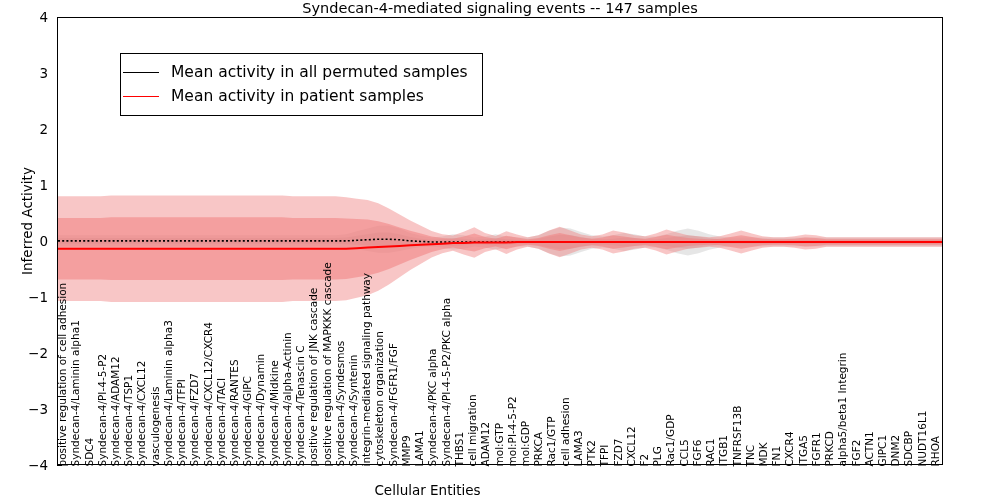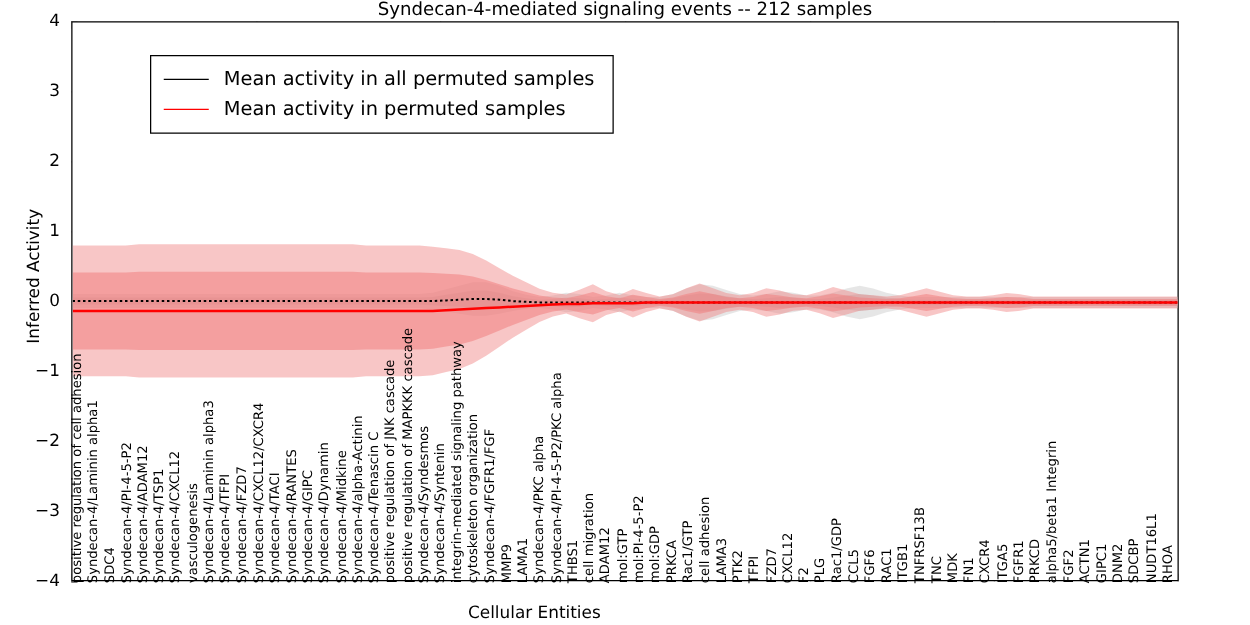--- a/index.html
+++ b/index.html
@@ -52,38 +52,38 @@
     white-space:nowrap;font-size:10.5px;line-height:10.5px;
     color:#000;
   }
   #xlabel-title{
     position:absolute;left:0;top:482px;width:855px;text-align:center;
     font-size:13.5px;
   }
 
   
   #legend{
-    position:absolute;left:62px;top:26px;
+    position:absolute;left:62px;top:35px;
     border:1.3px solid #000;background:#fff;
-    padding:6px 14px 7px 10px;box-sizing:border-box;
+    padding:6px 14px 7px 2px;box-sizing:border-box;
     z-index:30;
   }
   .legend-row{display:flex;align-items:center;height:24px;}
   .legend-swatch{width:36px;height:0;border-top-width:1.6px;border-top-style:solid;margin-right:12px;}
   .legend-text{font-size:15.5px;white-space:nowrap;}
 
   
   #bands{position:absolute;left:0;top:0;width:886px;height:448px;display:block;}
 </style>
 </head>
 <body>
 
 <div id="figure">
 
-  <div id="chart-title">Syndecan-4-mediated signaling events -- 212 samples</div>
+  <div id="chart-title">Syndecan-4-mediated signaling events -- 147 samples</div>
 
   <div id="ylabel-title">Inferred Activity</div>
   <div id="ylabels">
       <div style="top: 0px;">4</div>
       <div style="top: 56px;">3</div>
       <div style="top: 112px;">2</div>
       <div style="top: 168px;">1</div>
       <div style="top: 224px;">0</div>
       <div style="top: 280px;">−1</div>
       <div style="top: 336px;">−2</div>
@@ -133,21 +133,21 @@
         </svg>
     </div>
 
     <div id="legend">
       <div class="legend-row">
         <span class="legend-swatch" style="border-top-color: rgb(0, 0, 0);"></span>
         <span class="legend-text">Mean activity in all permuted samples</span>
       </div>
       <div class="legend-row">
         <span class="legend-swatch" style="border-top-color: rgb(255, 0, 0);"></span>
-        <span class="legend-text">Mean activity in permuted samples</span>
+        <span class="legend-text">Mean activity in patient samples</span>
       </div>
     </div>
   </div>
 
   <div id="xlabels">
       <span class="xtl" style="left: 10.1119px;">positive regulation of cell adhesion</span>
       <span class="xtl" style="left: 23.3358px;">Syndecan-4/Laminin alpha1</span>
       <span class="xtl" style="left: 36.5597px;">SDC4</span>
       <span class="xtl" style="left: 49.7836px;">Syndecan-4/PI-4-5-P2</span>
       <span class="xtl" style="left: 63.0075px;">Syndecan-4/ADAM12</span>

